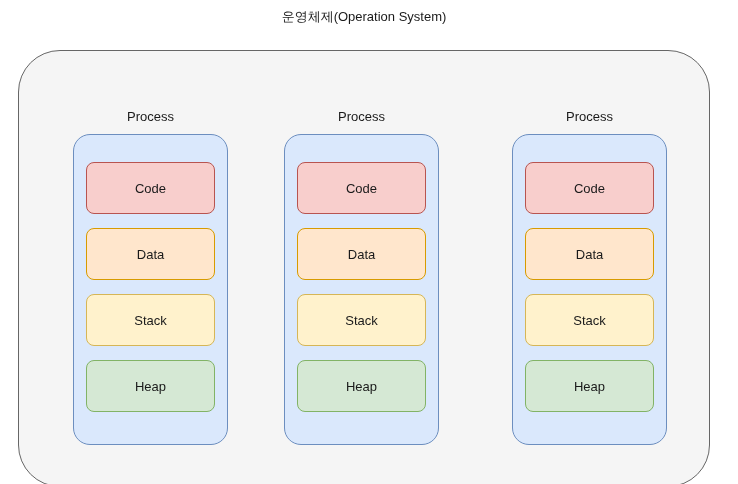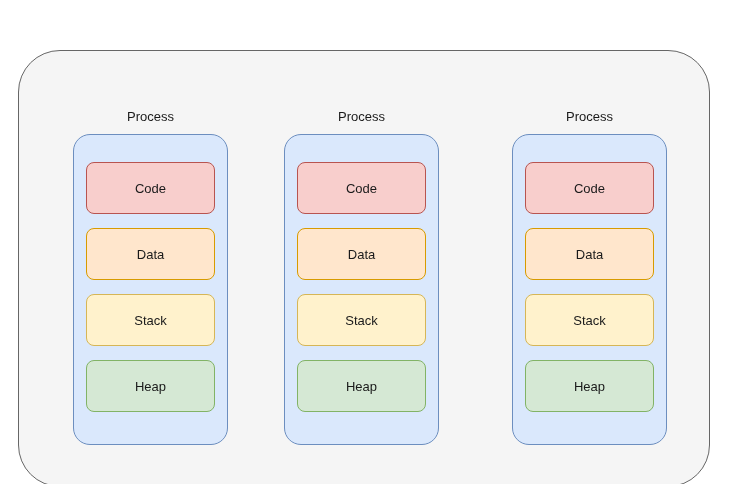--- a/index.html
+++ b/index.html
@@ -71,20 +71,21 @@
     justify-content: center;
     font-size: 13px;
     color: #1a1a1a;
   }
 </style>
 </head>
 <body>
 
 <div class="stage">
 
+  <div class="os-title">운영체제(Operation System)</div>
 
   <div class="os-container" style="background-color: rgb(245, 245, 245); border-color: rgb(102, 102, 102);">
 
     <div class="process-group p1">
       <div class="process-label">Process</div>
       <div class="process-box" style="background-color: rgb(218, 232, 252); border-color: rgb(108, 142, 191);">
         <div class="segment" style="background-color: rgb(248, 206, 204); border-color: rgb(184, 84, 80);">Code</div>
         <div class="segment" style="background-color: rgb(255, 230, 204); border-color: rgb(215, 155, 0);">Data</div>
         <div class="segment" style="background-color: rgb(255, 242, 204); border-color: rgb(214, 182, 86);">Stack</div>
         <div class="segment" style="background-color: rgb(213, 232, 212); border-color: rgb(130, 179, 102);">Heap</div>

